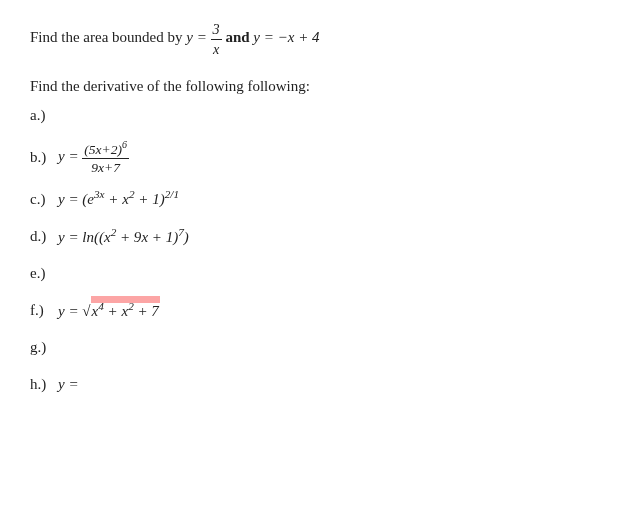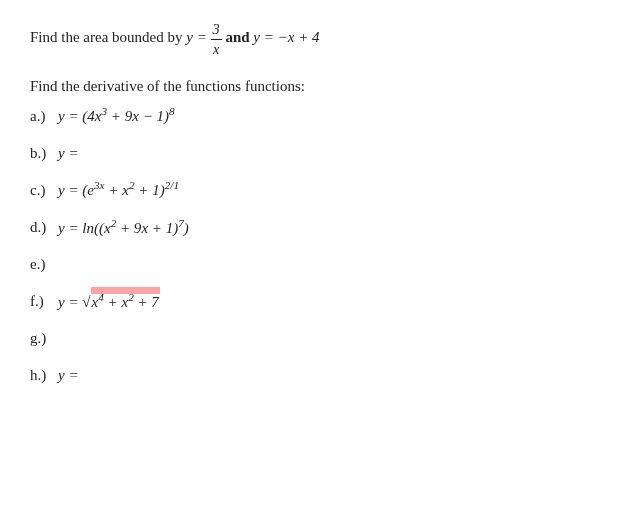--- a/index.html
+++ b/index.html
@@ -70,33 +70,30 @@
 <div class="section">
   <div class="problem-line">
     <span>Find the area bounded by </span>
     <span class="math-text"><i>y</i> = <span class="fraction" style="vertical-align:middle;font-size:0.95em"><span class="numerator">3</span><span class="denominator"><i>x</i></span></span></span>
     <span> <b>and</b> </span>
     <span class="math-text"><i>y</i> = −<i>x</i> + 4</span>
   </div>
 </div>
 
 <div class="section">
-  <div class="heading">Find the derivative of the functions functions:</div>
+  <div class="heading">Find the derivative of the following following:</div>
 
   <div class="eq-line">
     <span class="eq-label">a.)</span>
-    <span class="math-text">
-      <i>y</i> = (4<i>x</i><sup>3</sup> + 9<i>x</i> − 1)<sup>8</sup>
-    </span>
   </div>
 
   <div class="eq-line">
     <span class="eq-label">b.)</span>
     <span class="math-text">
-      <i>y</i> = 
+      <i>y</i> = <span class="fraction"><span class="numerator">(5<i>x</i>+2)<sup>6</sup></span><span class="denominator">9<i>x</i>+7</span></span>
     </span>
   </div>
 
   <div class="eq-line">
     <span class="eq-label">c.)</span>
     <span class="math-text">
       <i>y</i> = (<i>e</i><sup>3<i>x</i></sup> + <i>x</i><sup>2</sup> + 1)<sup>2/1</sup>
     </span>
   </div>
 

